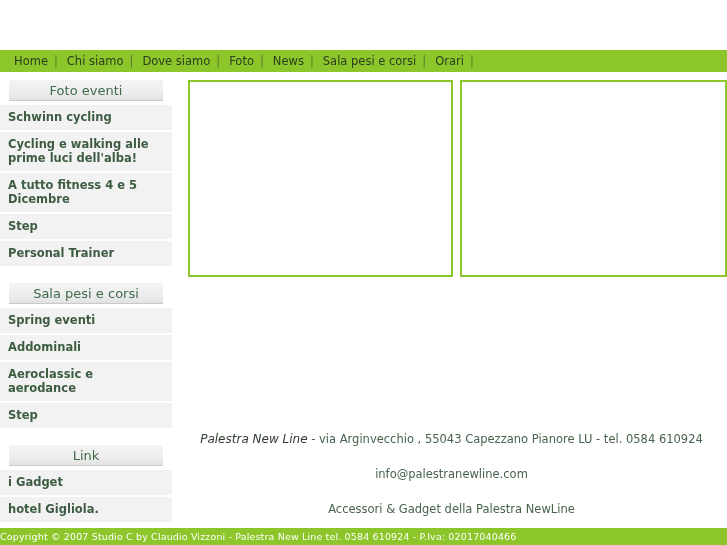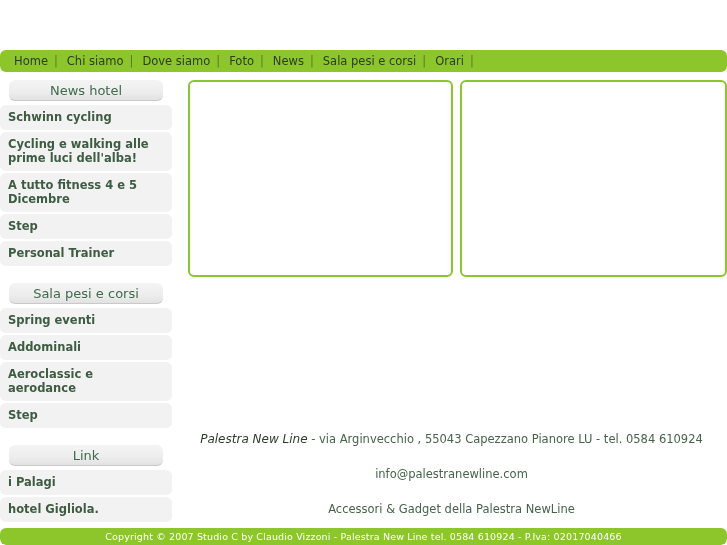--- a/index.html
+++ b/index.html
@@ -1,15 +1,15 @@
 <!DOCTYPE html>
 <html><head>
 <meta charset="utf-8">
 <style>
-  * { box-sizing: border-box; border-radius: 6px; }
+  * { box-sizing: border-box; }
   html, body {
     margin: 0;
     padding: 0;
   }
   body {
     width: 727px;
     height: 545px;
     background: #ffffff;
     font-family: "DejaVu Sans", "Liberation Sans", sans-serif;
     overflow: hidden;
@@ -123,21 +123,20 @@
   #footer {
     position: absolute;
     left: 0;
     bottom: 0;
     width: 727px;
     height: 17px;
     background: #8cc62a;
     color: #ffffff;
     font-size: 9.5px;
     line-height: 17px;
-    text-align: center;
     letter-spacing: 0.15px;
   }
 </style>
 </head>
 <body>
 
 <div id="top-band"></div>
 
 <div id="navbar">
   <a class="nav-item">Home</a>
@@ -154,21 +153,21 @@
   <span class="nav-sep">|</span>
   <a class="nav-item">Orari</a>
   <span class="nav-sep last">|</span>
 </div>
 
 <div id="page">
 
   <div id="sidebar">
 
     <div class="panel">
-      <div class="panel-header">News hotel</div>
+      <div class="panel-header">Foto eventi</div>
       <ul class="side-list">
         <li class="side-item">Schwinn cycling</li>
         <li class="side-item">Cycling e walking alle prime luci dell'alba!</li>
         <li class="side-item">A tutto fitness 4 e 5 Dicembre</li>
         <li class="side-item">Step</li>
         <li class="side-item">Personal Trainer</li>
       </ul>
     </div>
 
     <div class="panel-gap"></div>
@@ -181,21 +180,21 @@
         <li class="side-item">Aeroclassic e aerodance</li>
         <li class="side-item">Step</li>
       </ul>
     </div>
 
     <div class="panel-gap"></div>
 
     <div class="panel">
       <div class="panel-header">Link</div>
       <ul class="side-list">
-        <li class="side-item">i Palagi</li>
+        <li class="side-item">i Gadget</li>
         <li class="side-item">hotel Gigliola.</li>
 
       </ul>
     </div>
 
   </div>
 
   <div id="main">
 
     <div id="media-row">

